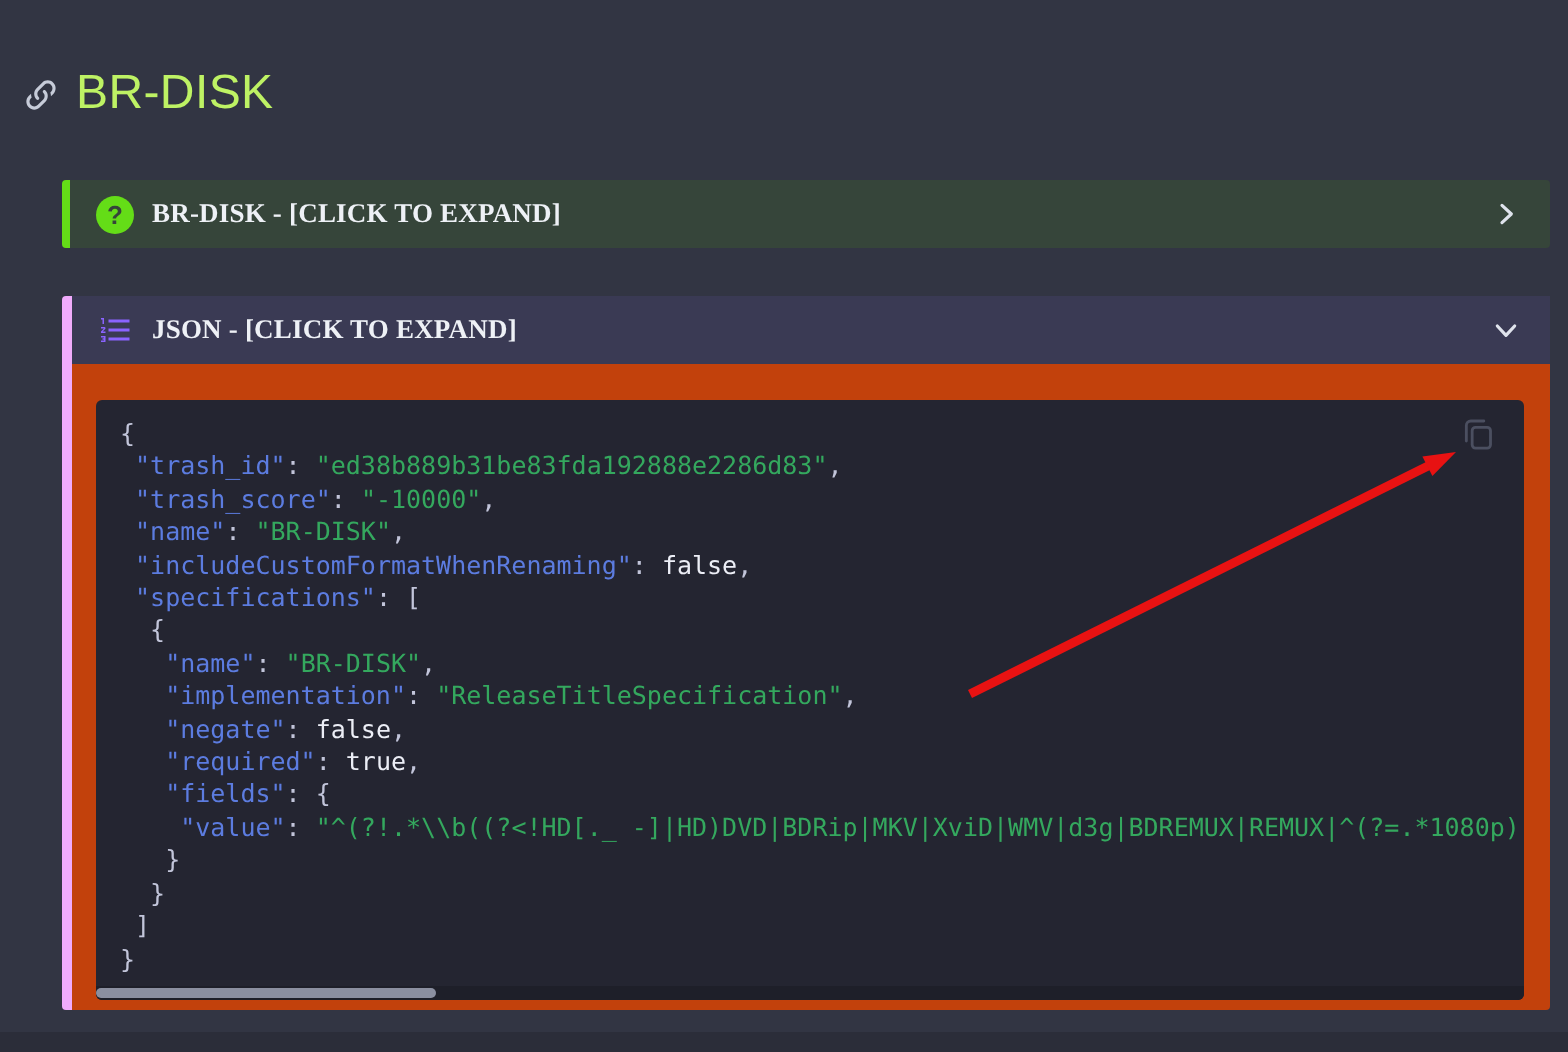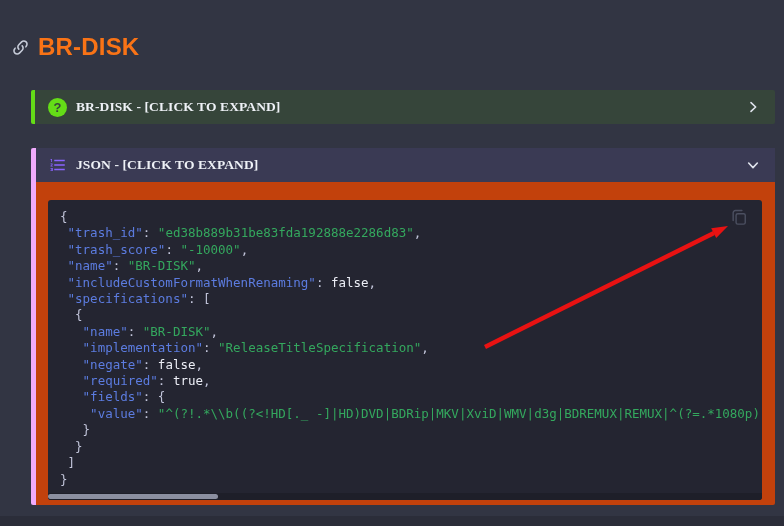--- a/index.html
+++ b/index.html
@@ -6,21 +6,21 @@
   body {
     width:784px; height:526px; position:relative; overflow:hidden;
     background:#323543;
     font-family:"Liberation Sans", sans-serif;
   }
 
   
   .page-title {
     position:absolute; left:11px; top:33px;
     display:flex; align-items:center; gap:8px;
-    color:#f97316; font-size:24px; font-weight:700; letter-spacing:.2px;
+    color:#bef264; font-size:24px; font-weight:400; letter-spacing:.2px;
   }
   .page-title .link-ic { width:19px; height:19px; display:block; }
 
   
   .panel { position:absolute; left:31px; width:744px; box-sizing:border-box; border-radius:2px; }
   .panel-q {
     top:90px; height:34px;
     background:#36453a; border-left:4px solid #64dd17;
   }
   .panel-hdr {

